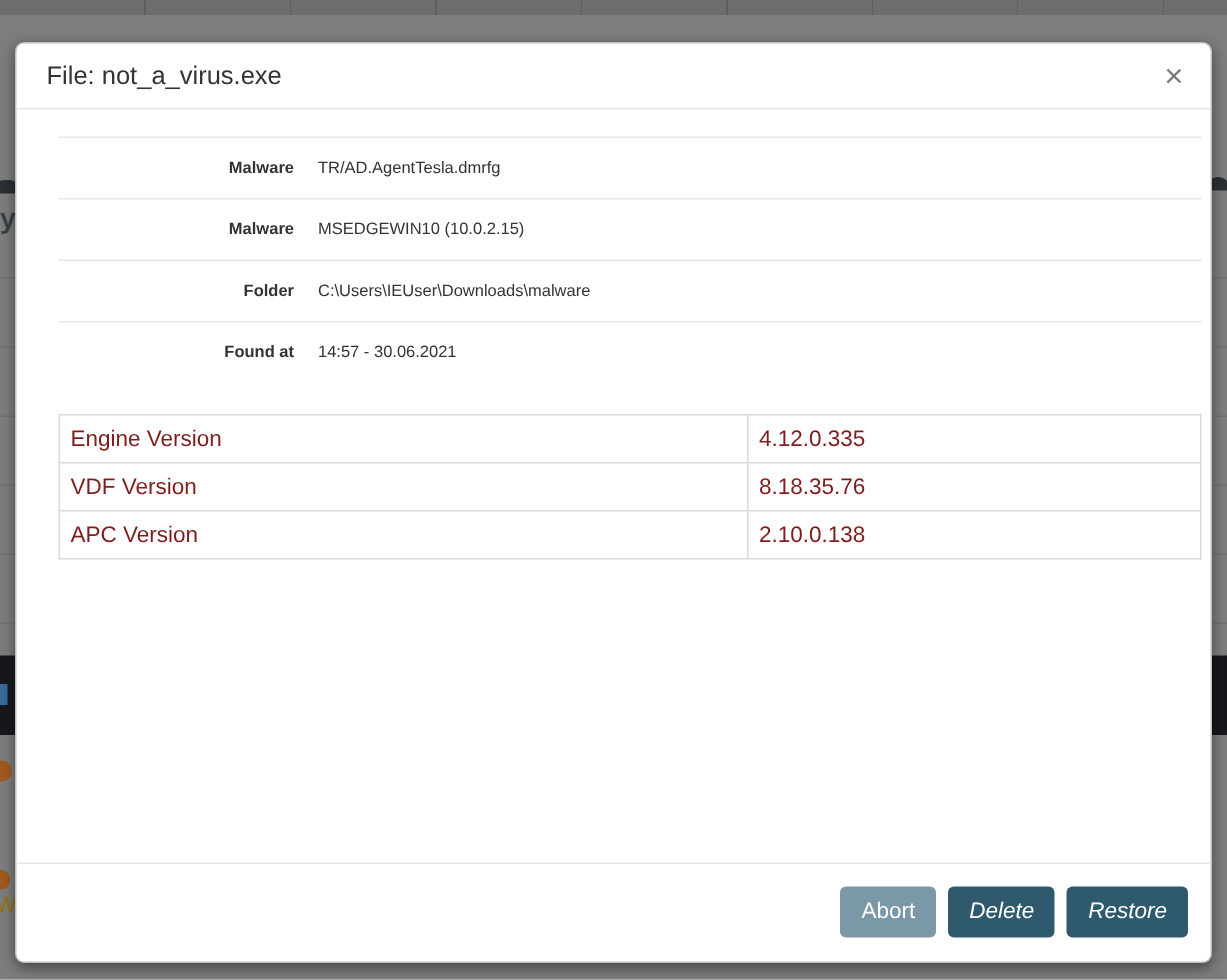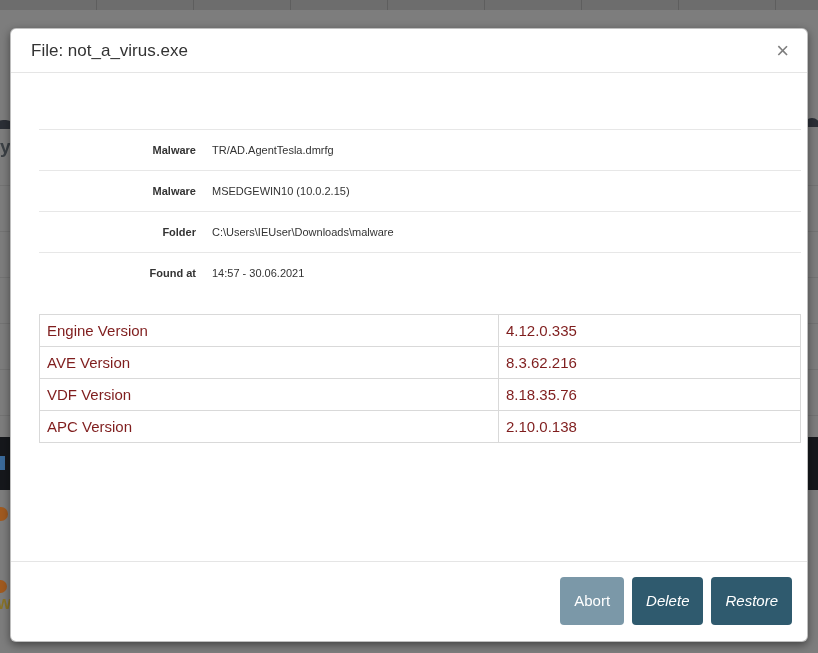--- a/index.html
+++ b/index.html
@@ -20,21 +20,21 @@
   .bg-darkband{position:absolute;left:0;top:437px;width:818px;height:53px;background:#16181c;}
   .bg-bluefrag{position:absolute;left:0;top:456px;width:5px;height:14px;background:#3a6a9b;}
   .bg-orange{position:absolute;border-radius:50%;background:#a05a20;}
   .bg-wletter{position:absolute;color:#8a7427;font-size:15px;font-weight:700;}
 
   
   .modal{
     position:absolute;left:10px;top:28px;width:798px;height:614px;
     background:#ffffff;border:1px solid rgba(0,0,0,.25);border-radius:6px;
     box-shadow:0 3px 9px rgba(0,0,0,.45);box-sizing:border-box;
-    display:flex;flex-direction:column;gap:38px;
+    display:flex;flex-direction:column;
   }
   .modal-header{
     height:44px;flex:0 0 44px;border-bottom:1px solid #e5e5e5;
     display:flex;align-items:center;padding:0 16px 0 20px;box-sizing:border-box;
   }
   .modal-title{font-size:17px;color:#333;font-weight:400;}
   .modal-close{
     margin-left:auto;border:none;background:none;cursor:pointer;
     font-size:22px;line-height:1;color:#7e7e7e;padding:0 2px;font-family:inherit;
   }
@@ -58,21 +58,21 @@
   .versions-table td.vlbl{width:443px;}
 
   
   .modal-footer{
     flex:0 0 auto;border-top:1px solid #e5e5e5;margin-top:30px;
     padding:15px 15px 16px 15px;display:flex;justify-content:flex-end;gap:8px;
     box-sizing:border-box;
   }
   .btn{
     border:none;border-radius:4px;color:#ffffff;font-size:15px;font-family:inherit;
-    height:48px;padding:0 14px;cursor:pointer;line-height:34px;text-align:center;
+    height:34px;padding:0 14px;cursor:pointer;line-height:34px;text-align:center;
   }
   .btn-abort{background:#7b98a8;}
   .btn-dark{background:#2f5a6e;font-style:italic;}
 </style>
 </head>
 <body>
 
 <div class="backdrop">
   <div class="bg-topstrip"></div>
 
@@ -126,24 +126,20 @@
       </tbody>
     </table>
 
     <table class="versions-table">
       <tbody>
         <tr>
           <td class="vlbl">Engine Version</td>
           <td>4.12.0.335</td>
         </tr>
         <tr>
-          <td class="vlbl">AVE Version</td>
-          <td>8.3.62.216</td>
-        </tr>
-        <tr>
           <td class="vlbl">VDF Version</td>
           <td>8.18.35.76</td>
         </tr>
         <tr>
           <td class="vlbl">APC Version</td>
           <td>2.10.0.138</td>
         </tr>
       </tbody>
     </table>
 

